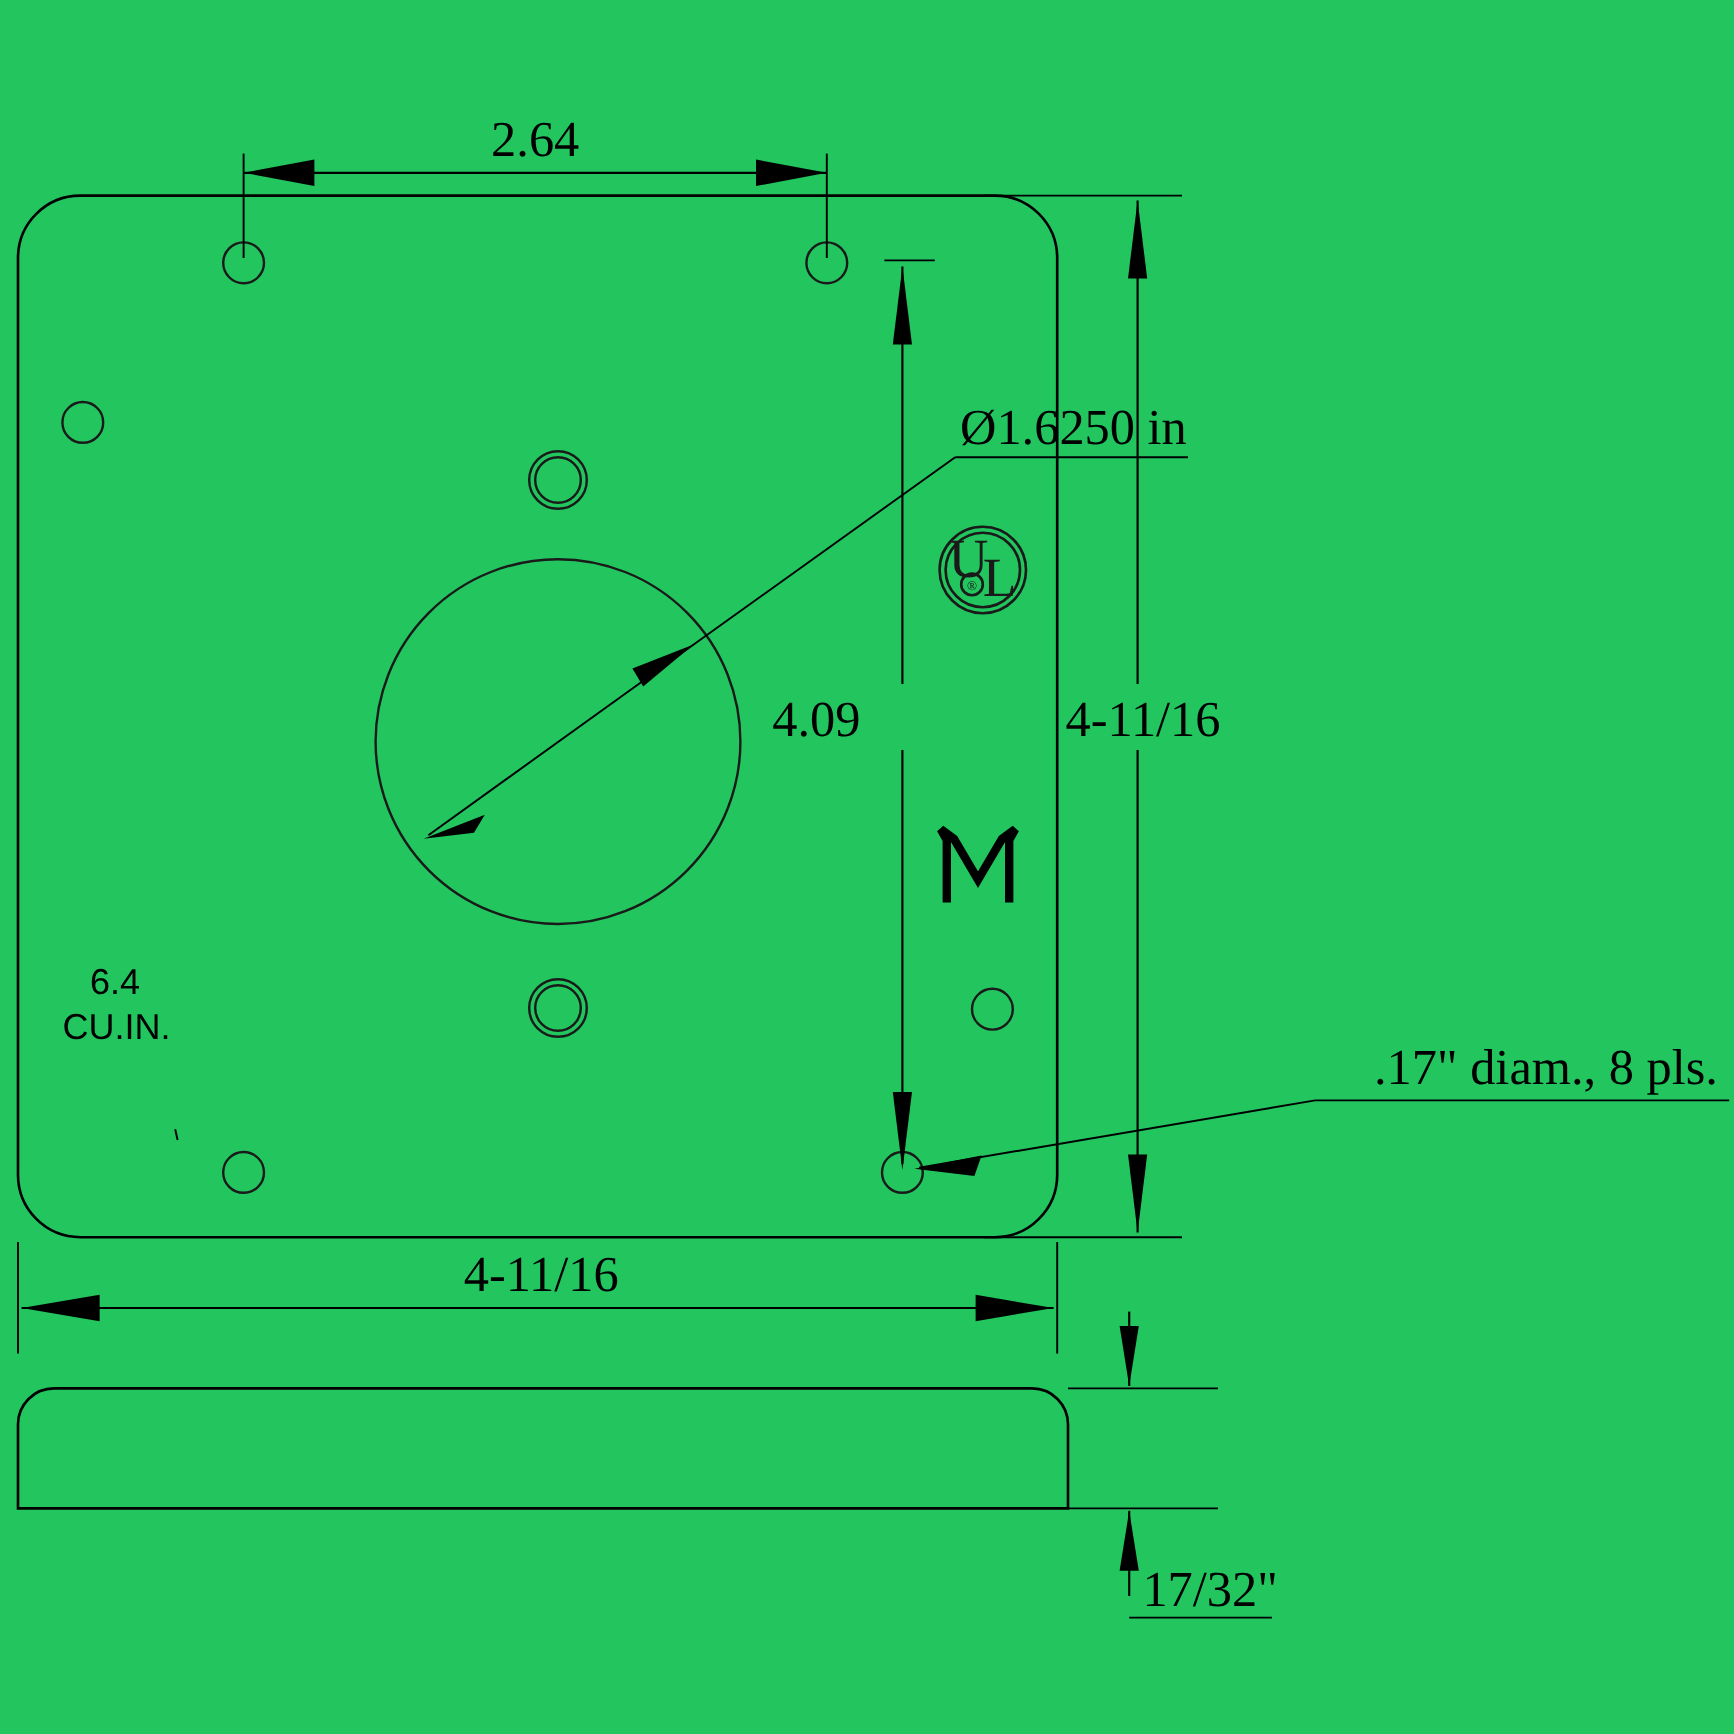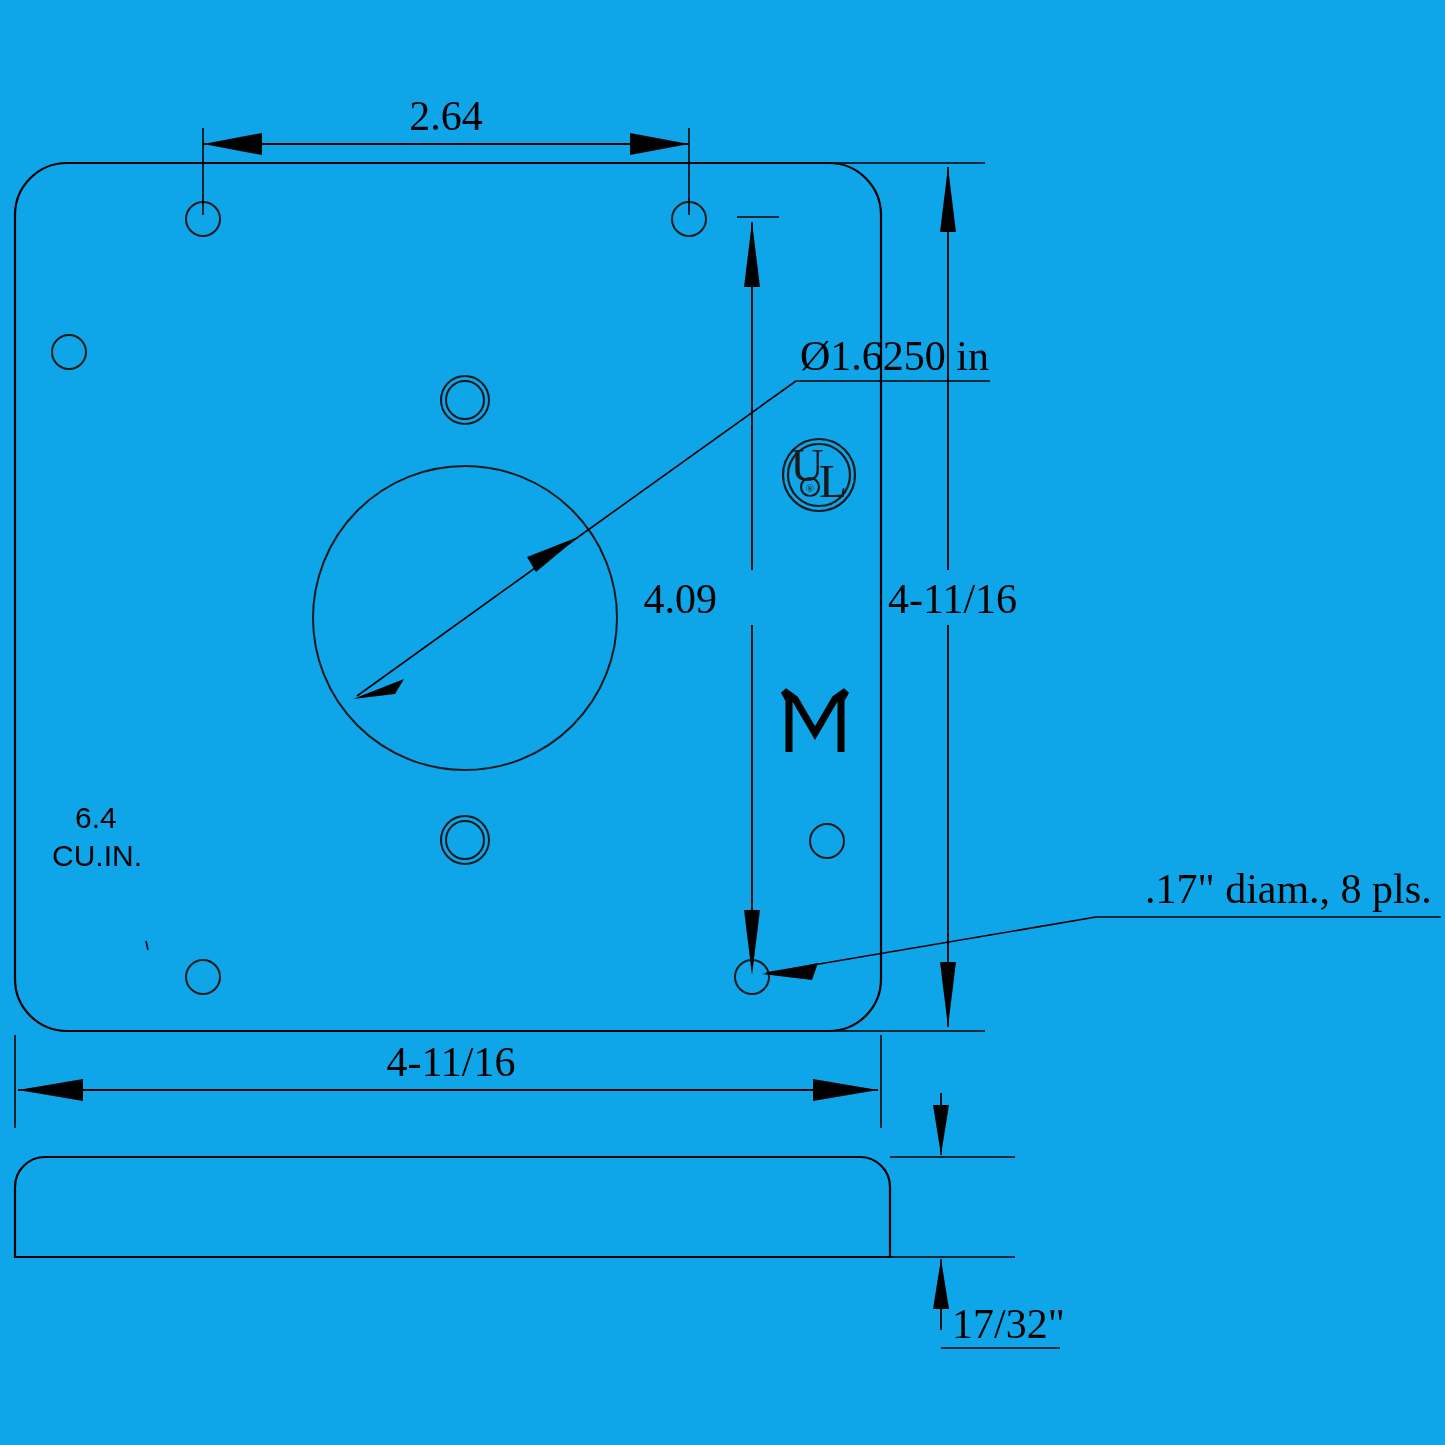--- a/index.html
+++ b/index.html
@@ -8,21 +8,21 @@
     padding: 0;
     background: #ffffff;
   }
   body {
     font-family: "Liberation Serif", serif;
   }
   #drawing-root {
     position: relative;
     width: 1445px;
     height: 1445px;
-    background: #0ea5e9;
+    background: #22c55e;
     overflow: hidden;
   }
   #drawing-svg {
     display: block;
     width: 1445px;
     height: 1445px;
   }
   .dim-text-lg {
     font-family: "Liberation Serif", serif;
     font-size: 42px;

